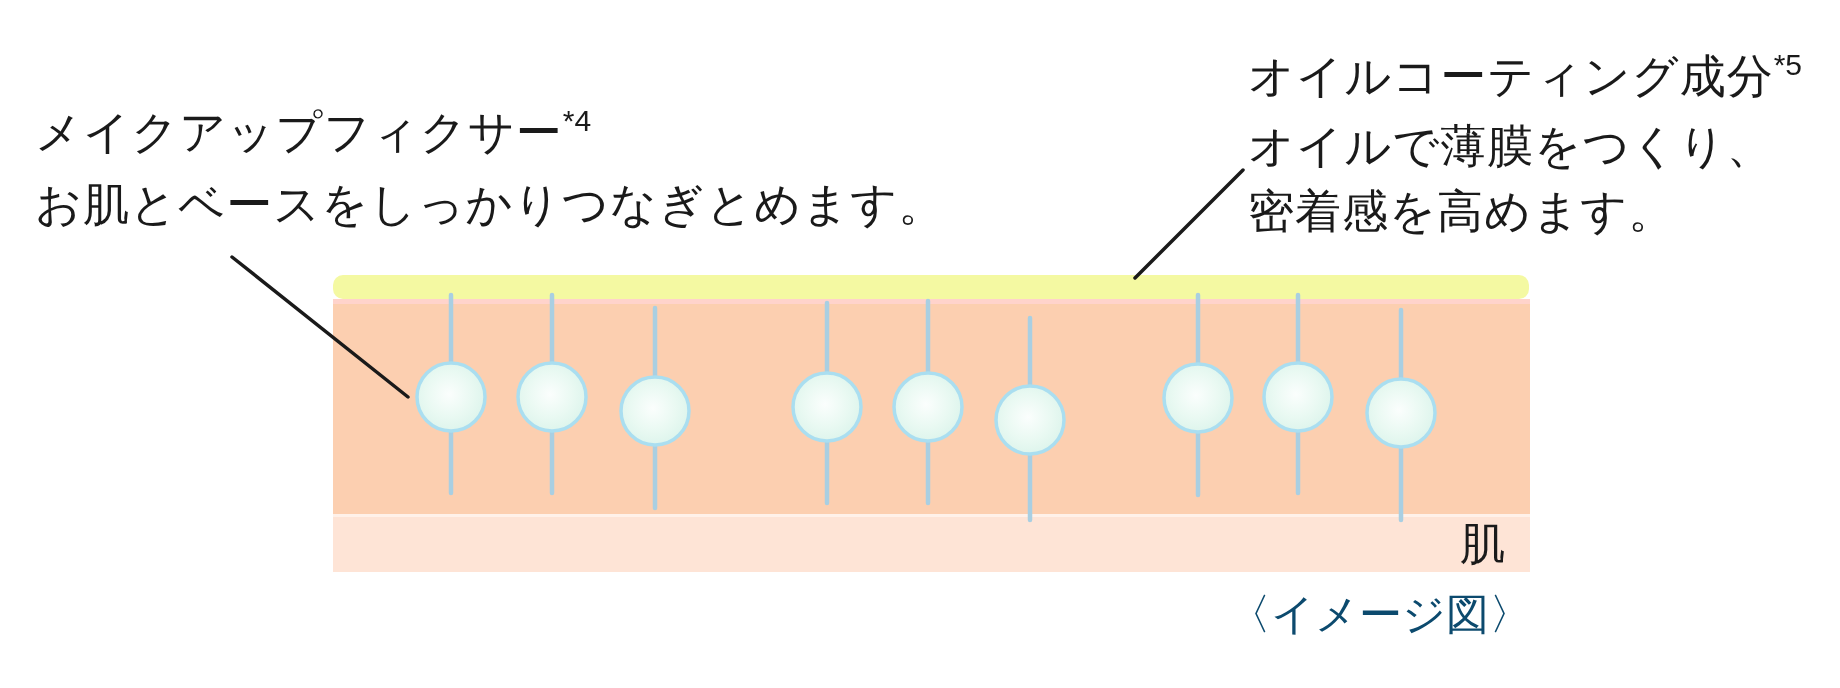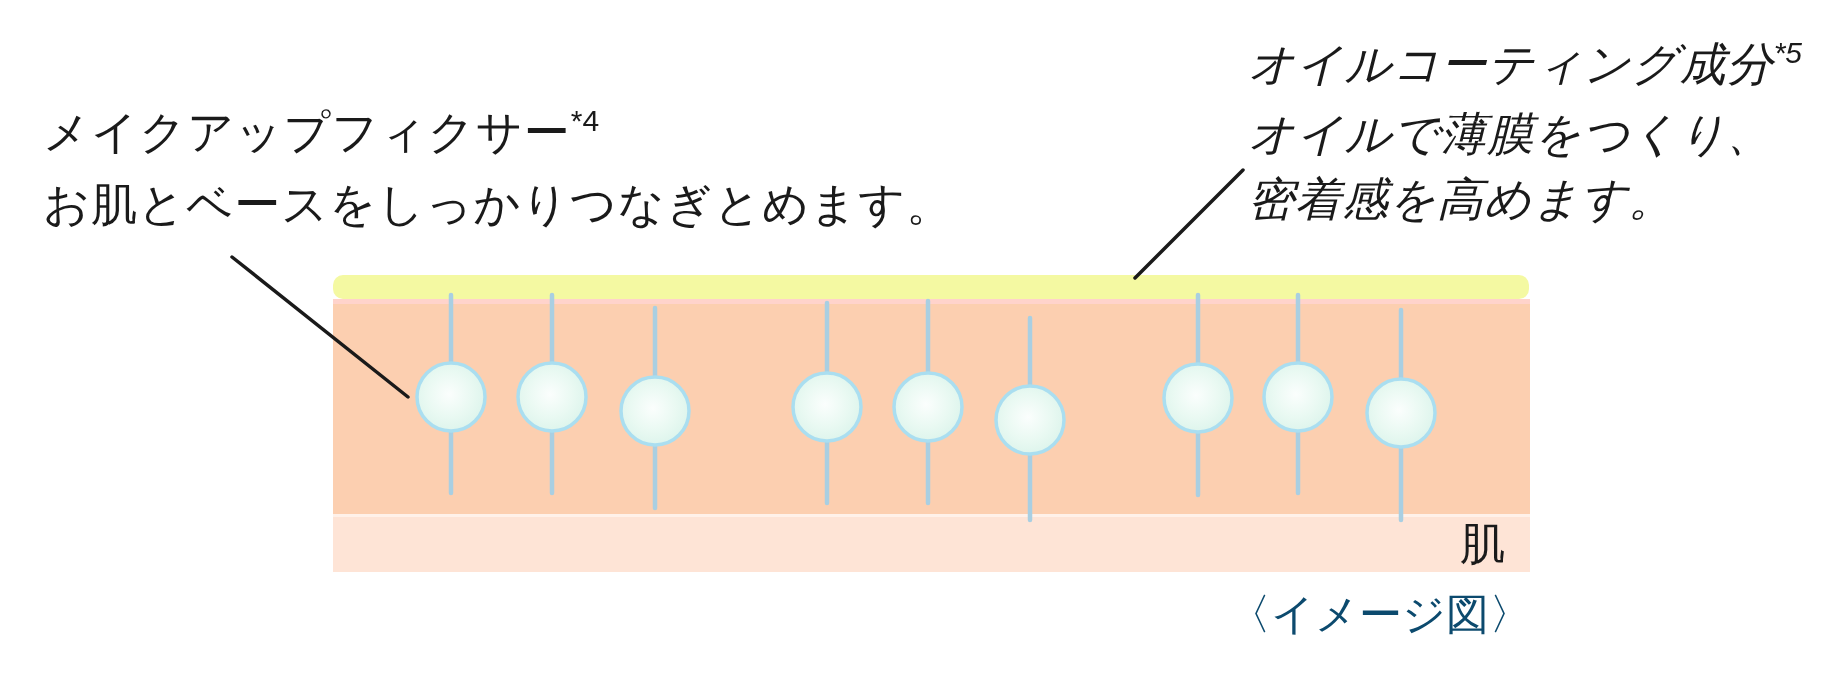--- a/index.html
+++ b/index.html
@@ -27,28 +27,26 @@
     position: absolute;
     white-space: nowrap;
     color: #1a1a1a;
     letter-spacing: 1px;
   }
   .label-left {
     left: 35px;
     top: 99px;
     font-size: 46px;
     line-height: 67px;
-    margin-left: 8px;
   }
   .label-right {
     left: 1248px;
-    top: 32px;
+    top: 44px;
     font-size: 46px;
     line-height: 65px;
-    font-style: italic;
   }
   .sup {
     font-size: 30px;
     position: relative;
     top: -17px;
     letter-spacing: 0;
   }
   .skin-label {
     position: absolute;
     left: 1460px;

